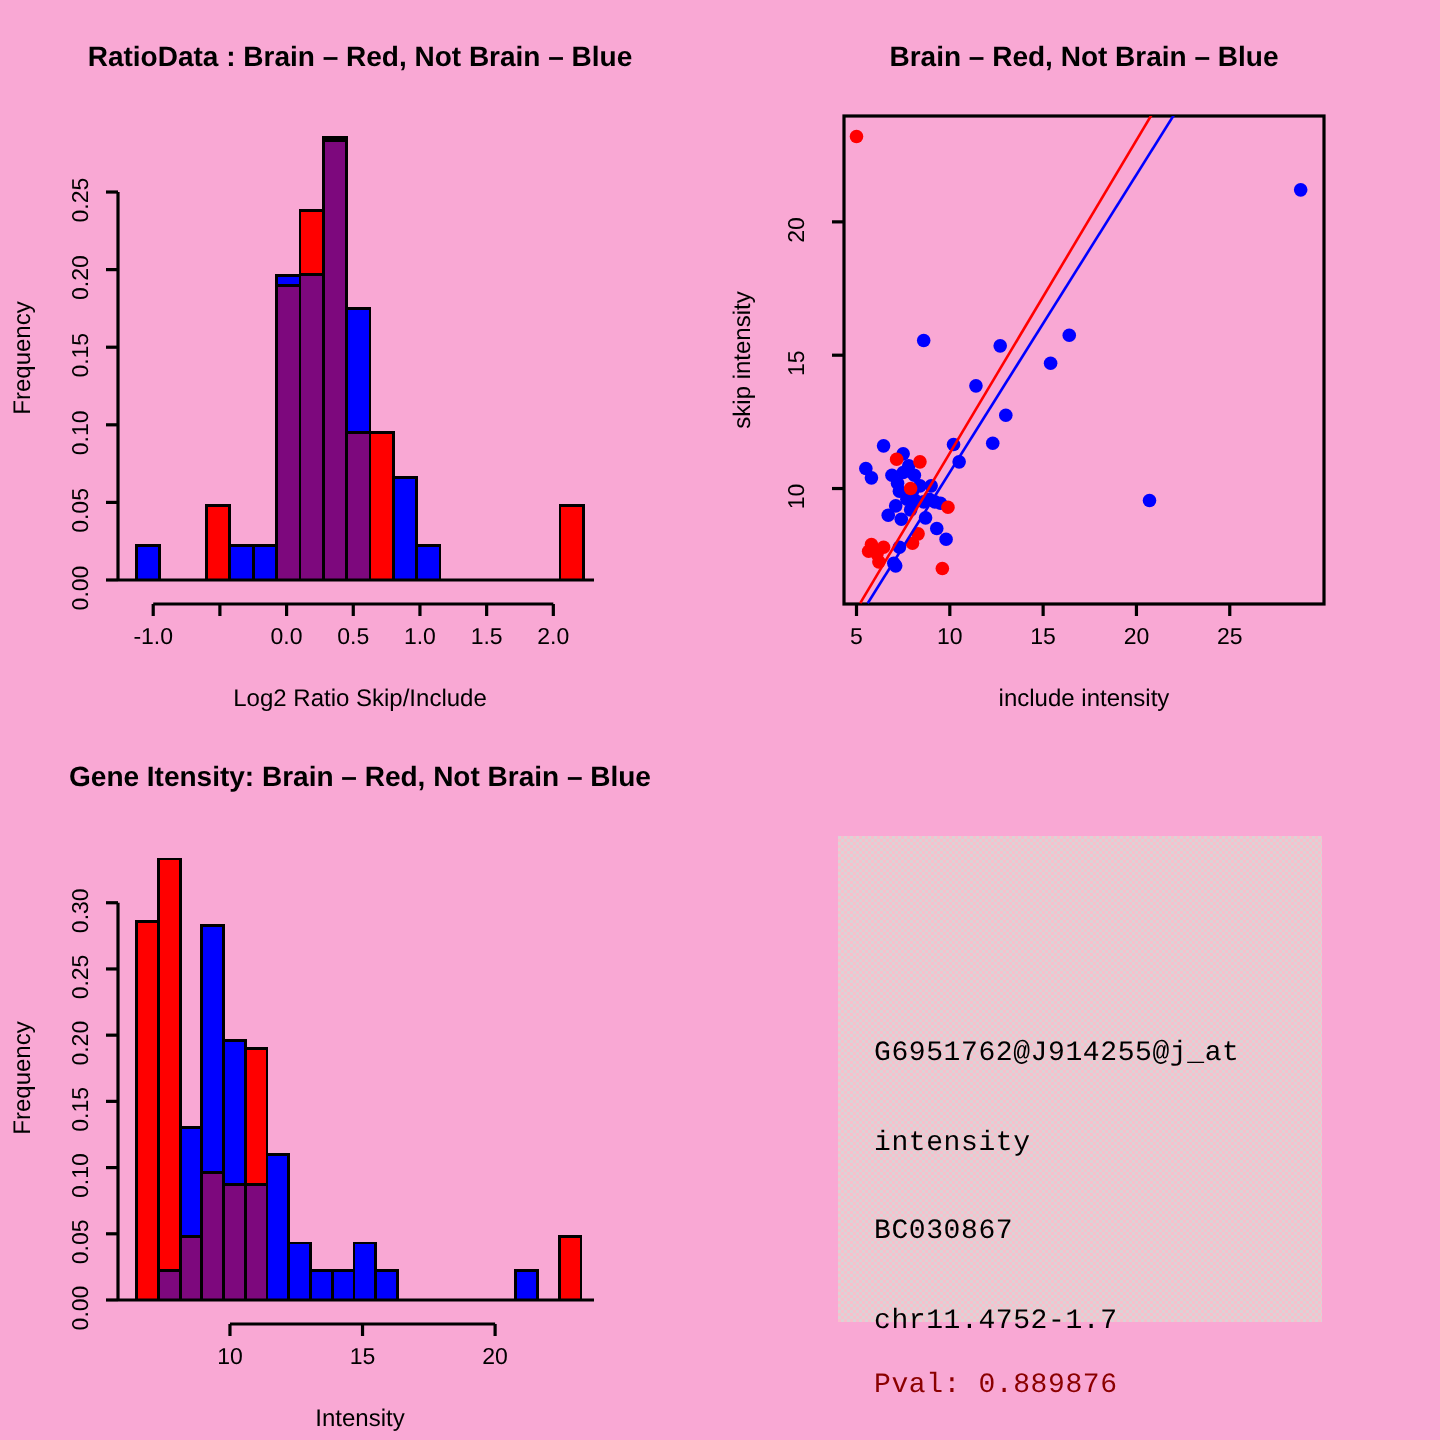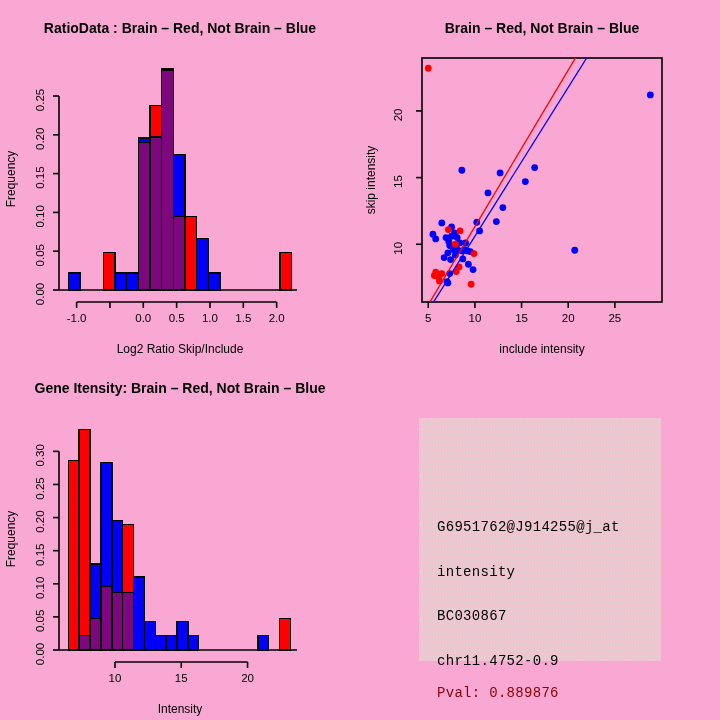--- a/index.html
+++ b/index.html
@@ -211,17 +211,17 @@
         <line x1="53" y1="91.37190575603938" x2="59" y2="91.37190575603938" stroke="#000000" stroke-width="1.6"></line>
         <text x="44" y="95.37190575603938" font-size="11.5" text-anchor="middle" transform="rotate(-90 44 95.37190575603938)">0.30</text>
         <text x="15" y="179" font-size="12" text-anchor="middle" transform="rotate(-90 15 179)">Frequency</text>
       </svg>
   </div>
   <div class="panel">
     <div class="info-box">
       <span class="info-line" style="top:101px">G6951762@J914255@j_at</span>
       <span class="info-line" style="top:146px">intensity</span>
       <span class="info-line" style="top:190px">BC030867</span>
-      <span class="info-line" style="top:235px">chr11.4752-0.9</span>
+      <span class="info-line" style="top:235px">chr11.4752-1.7</span>
       <span class="info-line" style="top: 267px; color: rgb(139, 0, 0);">Pval: 0.889876</span>
     </div>
   </div>
 </div>
 
 </body></html>

